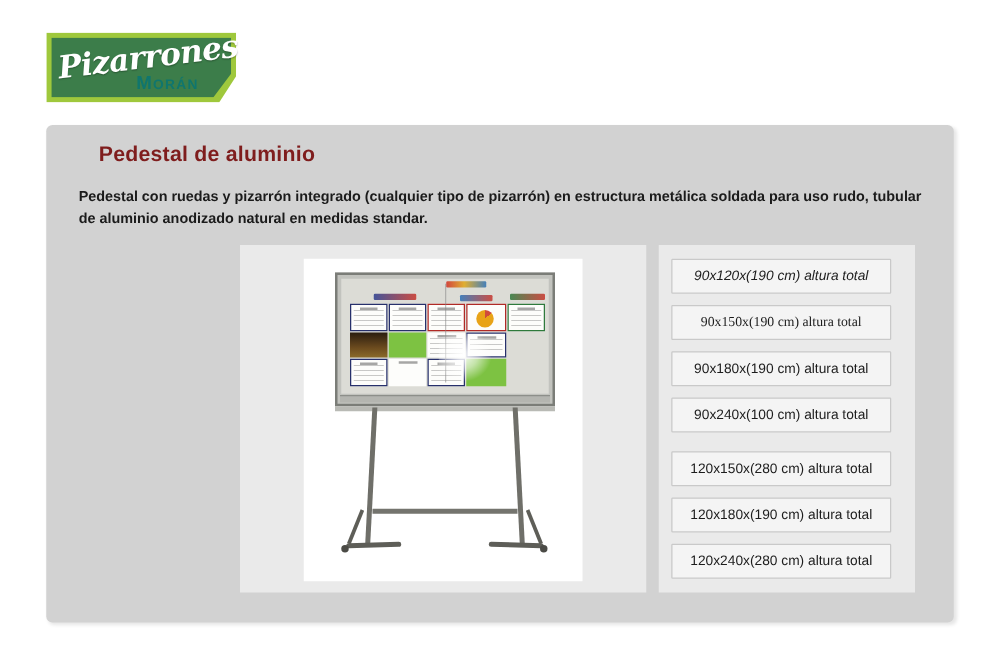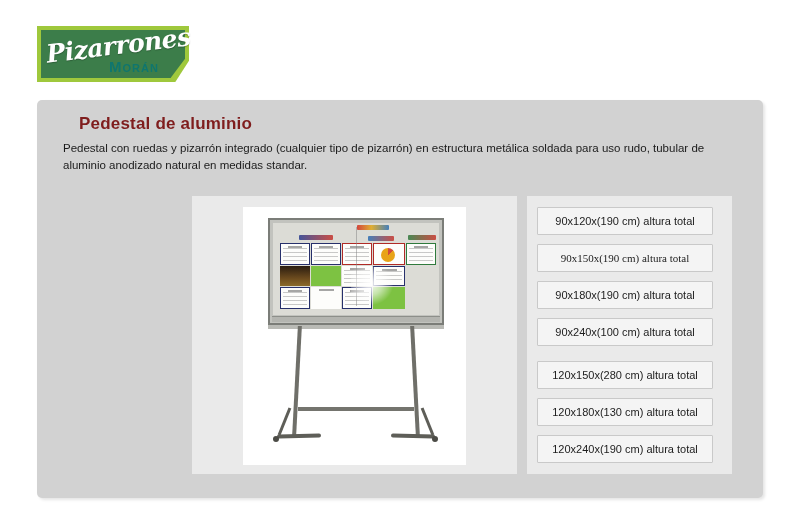--- a/index.html
+++ b/index.html
@@ -87,24 +87,24 @@
     font-size: 17px;
     font-weight: bold;
     color: #7f1d1d;
     letter-spacing: 0.2px;
     margin-left: 16px;
   }
 
   .desc {
     position: absolute;
     left: 26px;
-    top: 40px;
+    top: 50px;
     width: 684px;
     font-size: 11.5px;
-    font-weight: normal;
+    font-weight: bold;
     color: #1b1b1b;
     line-height: 1.45;
   }
 
   
   .photo-panel {
     position: absolute;
     left: 155px;
     top: 96px;
     width: 325px;
@@ -393,22 +393,22 @@
         <div class="foot-brace-r"></div>
         <div class="foot foot-l"></div>
         <div class="foot foot-r"></div>
         <div class="caster caster-l"></div>
         <div class="caster caster-r"></div>
       </div>
     </div>
   </div>
 
   <div class="list-panel">
-    <div class="size-item" style="top:11px;">90x120x(190 cm) altura total</div>
+    <div class="size-item" style="top:11px;font-style:italic;">90x120x(190 cm) altura total</div>
     <div class="size-item" style="top:48px;font-family:Liberation Serif, serif;">90x150x(190 cm) altura total</div>
     <div class="size-item" style="top:85px;text-align:center;">90x180x(190 cm) altura total</div>
     <div class="size-item" style="top:122px;">90x240x(100 cm) altura total</div>
     <div class="size-item" style="top:165px;">120x150x(280 cm) altura total</div>
-    <div class="size-item" style="top:202px;">120x180x(130 cm) altura total</div>
-    <div class="size-item" style="top:239px;">120x240x(190 cm) altura total</div>
+    <div class="size-item" style="top:202px;">120x180x(190 cm) altura total</div>
+    <div class="size-item" style="top:239px;">120x240x(280 cm) altura total</div>
   </div>
 
 </div>
 
 </body></html>

